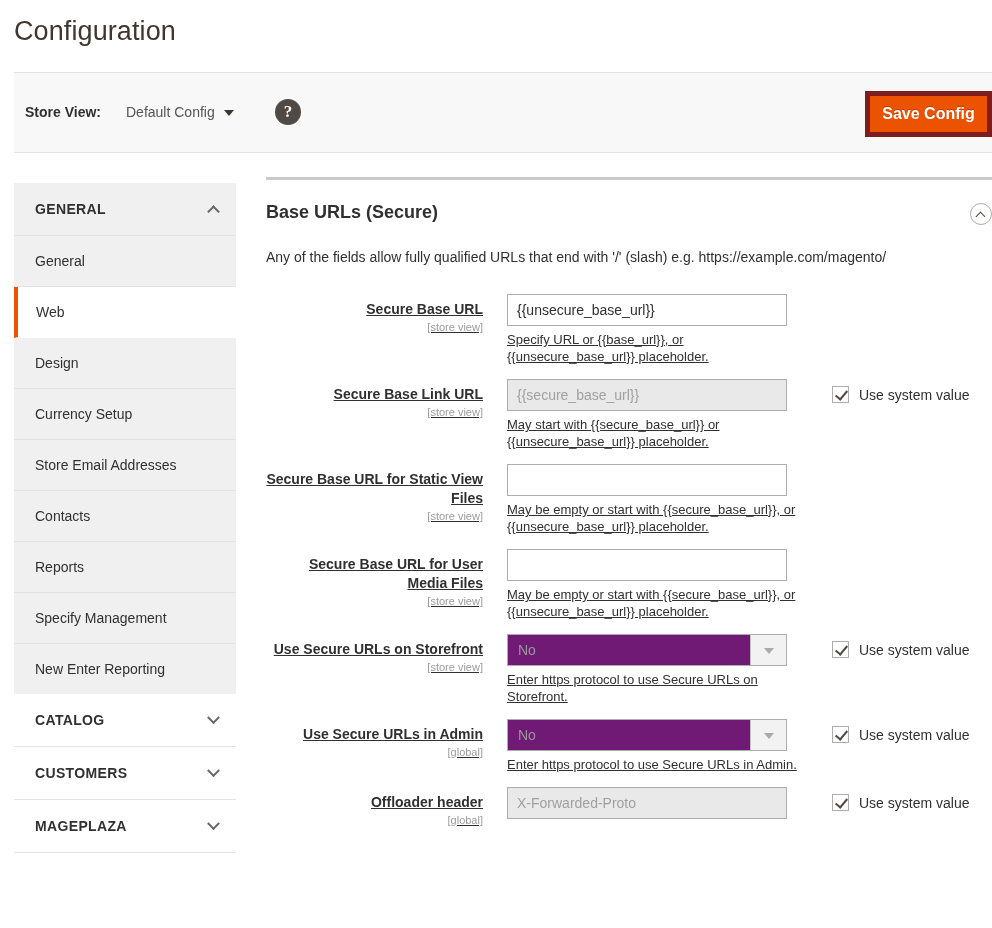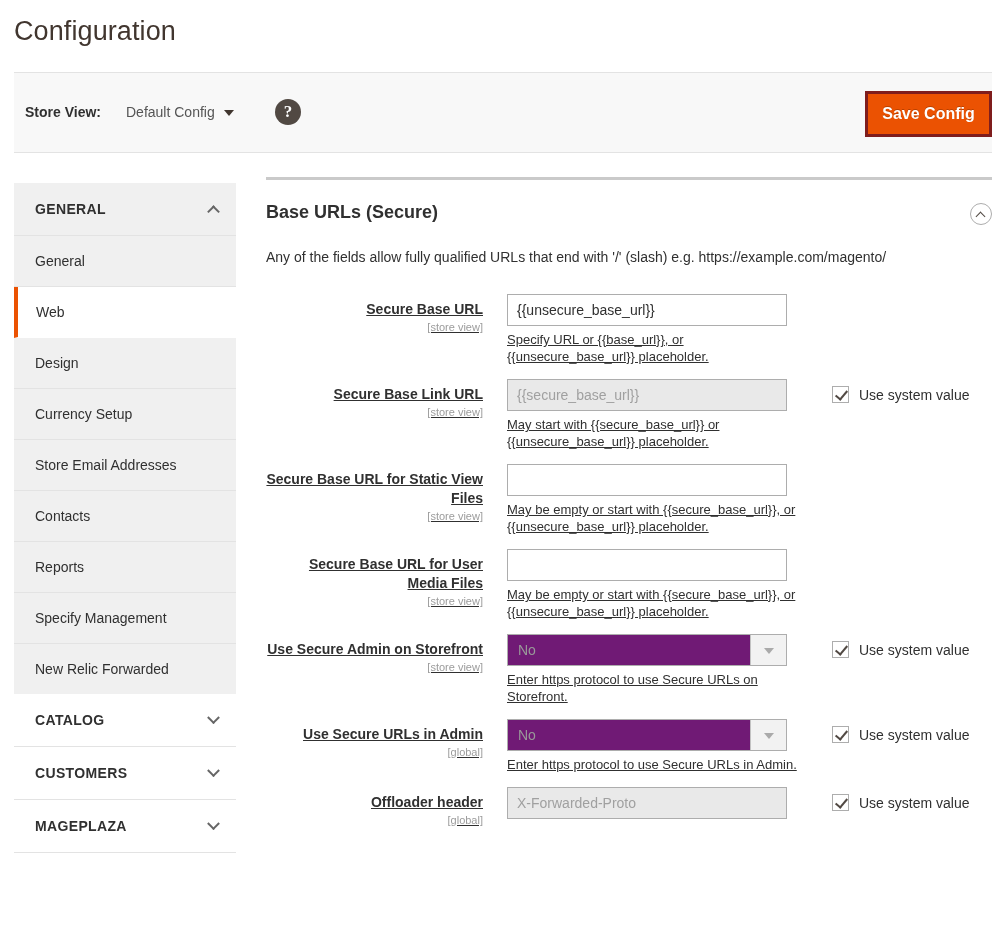--- a/index.html
+++ b/index.html
@@ -46,21 +46,21 @@
   .help-icon {
     position: absolute; left: 261px; top: 26px;
     width: 26px; height: 26px; border-radius: 50%;
     background: #514943; color: #fff;
     font-size: 17px; font-weight: bold; line-height: 26px;
     text-align: center; cursor: pointer; font-family: "Liberation Serif", serif;
   }
   .save-config-btn {
     position: absolute; right: 0px; top: 18px;
     width: 127px; height: 46px;
-    background: #eb5202; border: 3px solid #7f1d1d;
+    background: #eb5202; border: 5px solid #7f1d1d;
     color: #ffffff; font-size: 16px; font-weight: bold;
     cursor: pointer; font-family: "Liberation Sans", sans-serif;
     text-shadow: 0 -1px 0 rgba(0,0,0,0.22);
   }
 
   
   .sidebar {
     position: absolute; left: 14px; top: 183px;
     width: 222px;
   }
@@ -221,21 +221,21 @@
       <div class="nav-section-head open"><span>GENERAL</span><span class="chev up"></span></div>
       <div class="nav-items">
         <div class="nav-item"><span>General</span></div>
         <div class="nav-item active"><span>Web</span></div>
         <div class="nav-item"><span>Design</span></div>
         <div class="nav-item"><span>Currency Setup</span></div>
         <div class="nav-item"><span>Store Email Addresses</span></div>
         <div class="nav-item"><span>Contacts</span></div>
         <div class="nav-item"><span>Reports</span></div>
         <div class="nav-item"><span>Specify Management</span></div>
-        <div class="nav-item"><span>New Relic Forwarded</span></div>
+        <div class="nav-item"><span>New Enter Reporting</span></div>
       </div>
       <div class="nav-section-head closed"><span>CATALOG</span><span class="chev down"></span></div>
       <div class="nav-section-head closed"><span>CUSTOMERS</span><span class="chev down"></span></div>
       <div class="nav-section-head closed"><span>MAGEPLAZA</span><span class="chev down"></span></div>
     </div>
 
   <div class="content">
     <div class="content-rule"></div>
 
     <div class="section-head">
@@ -275,21 +275,21 @@
         </div>
         <div class="frow">
           <div class="flabel">
             <span class="lb">Secure Base URL for User Media Files</span>
             <span class="scope">[store view]</span>
           </div>
           <div class="fctrl"><input type="text" class="txtinput" placeholder="" style=""><div class="fnote">May be empty or start with {{secure_base_url}}, or {{unsecure_base_url}} placeholder.</div></div>
         </div>
         <div class="frow">
           <div class="flabel">
-            <span class="lb">Use Secure Admin on Storefront</span>
+            <span class="lb">Use Secure URLs on Storefront</span>
             <span class="scope">[store view]</span>
           </div>
           <div class="fctrl">
             <div class="selwrap">
               <span class="selval">No</span>
               <span class="selbtn">
                 <i></i>
               </span>
             </div>
             <div class="fnote">Enter https protocol to use Secure URLs on Storefront.</div>

